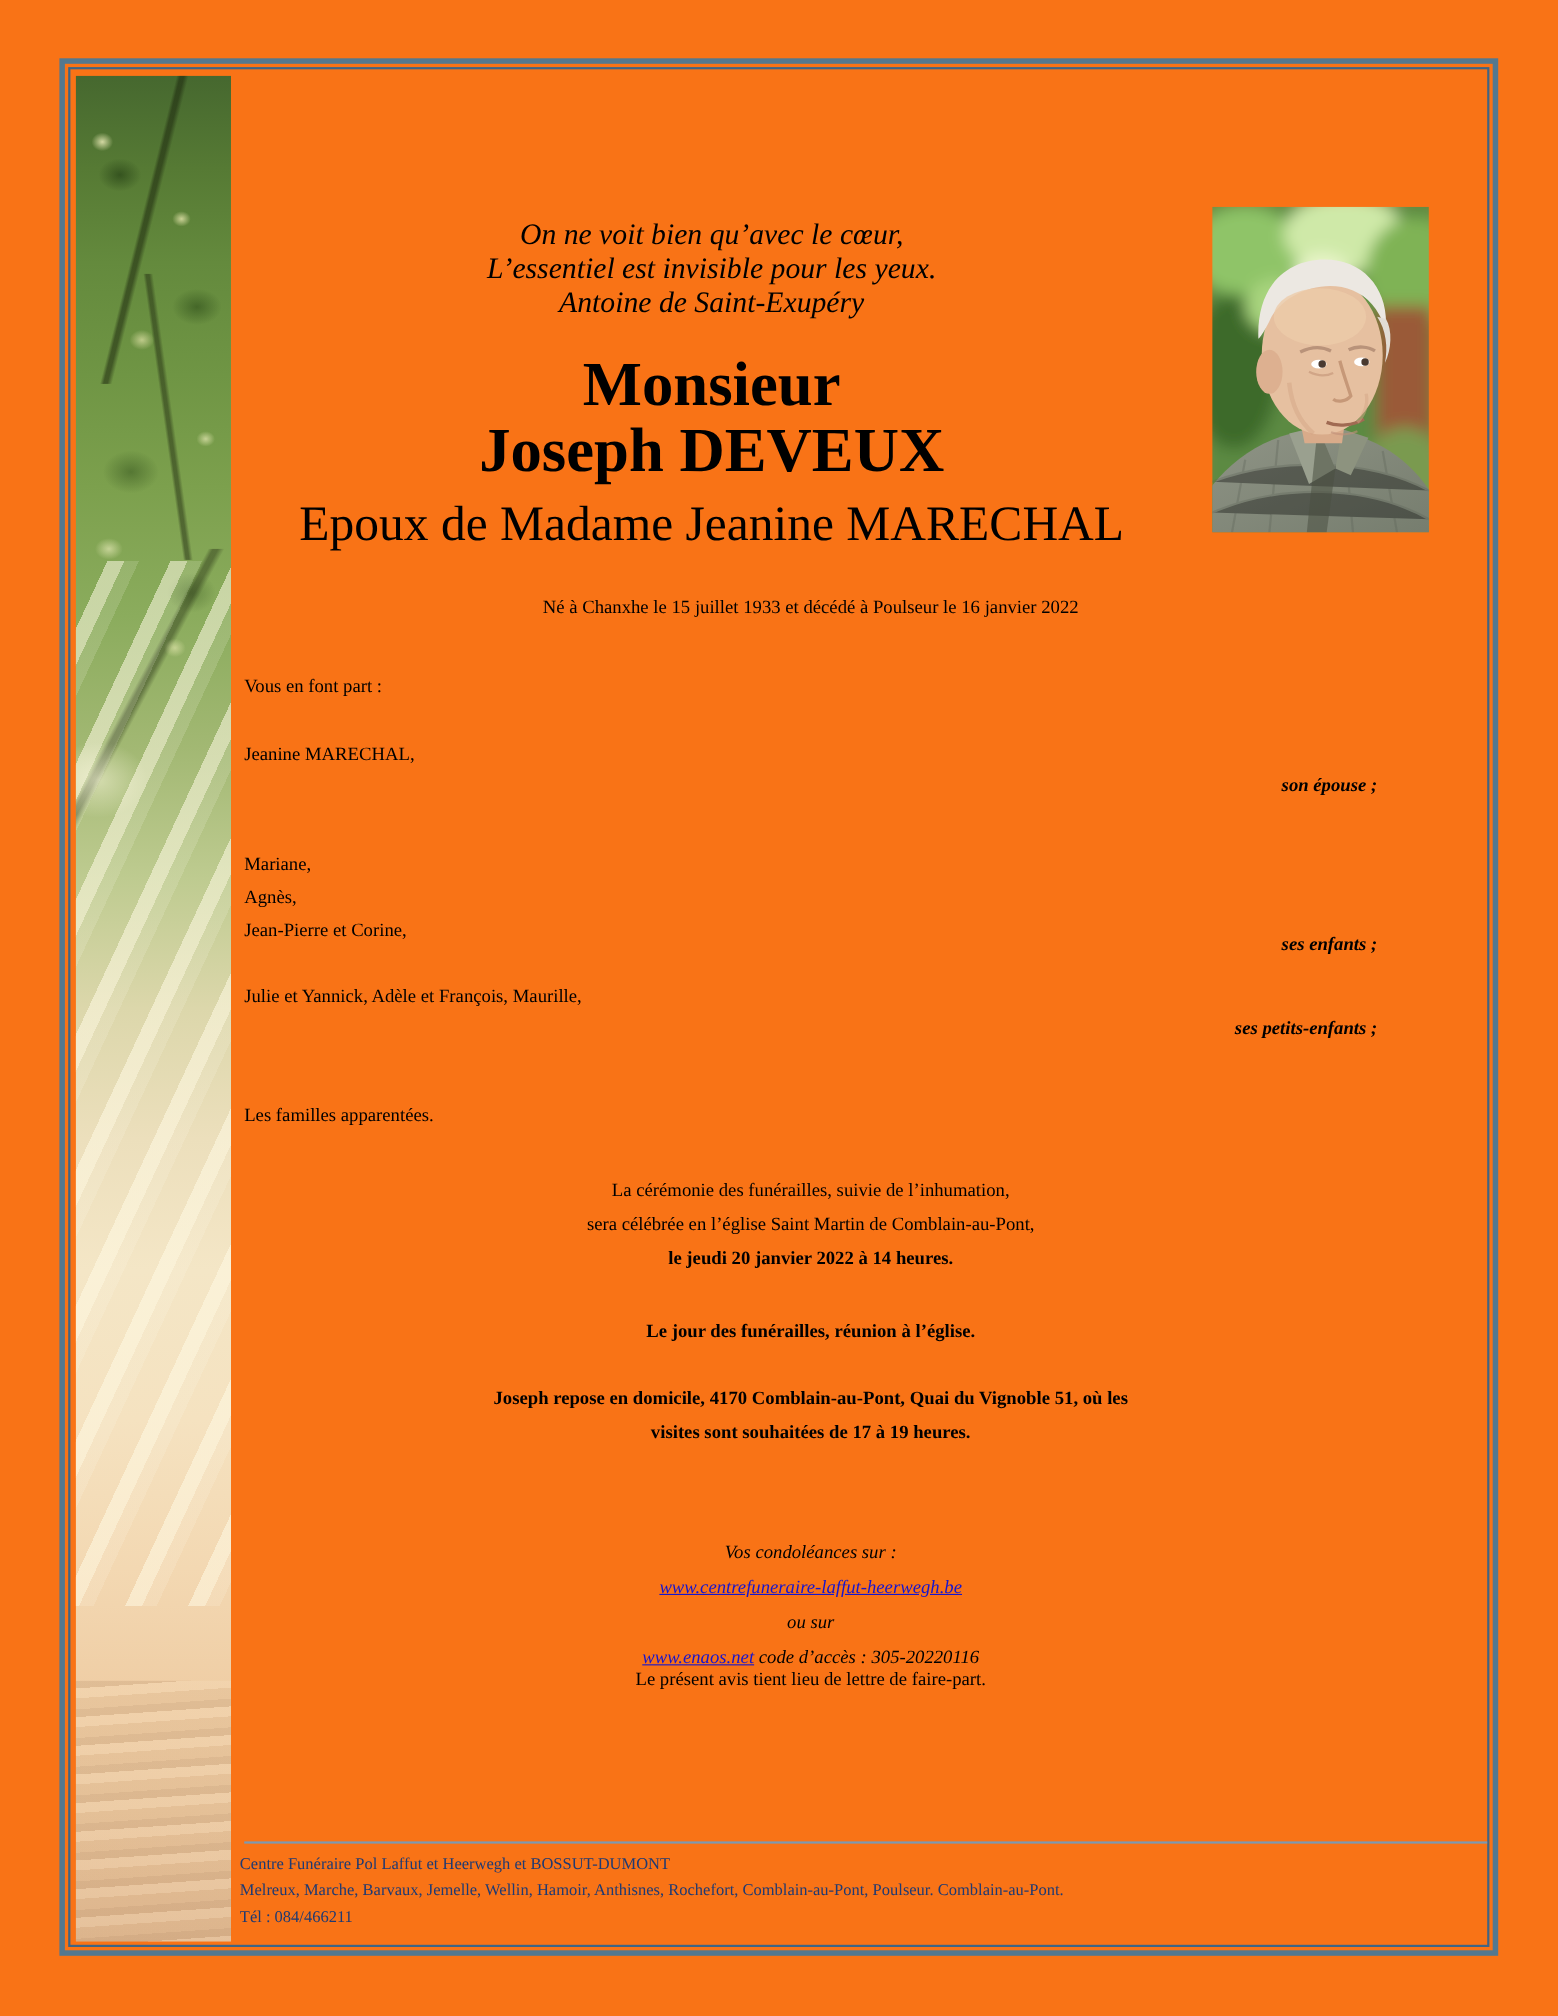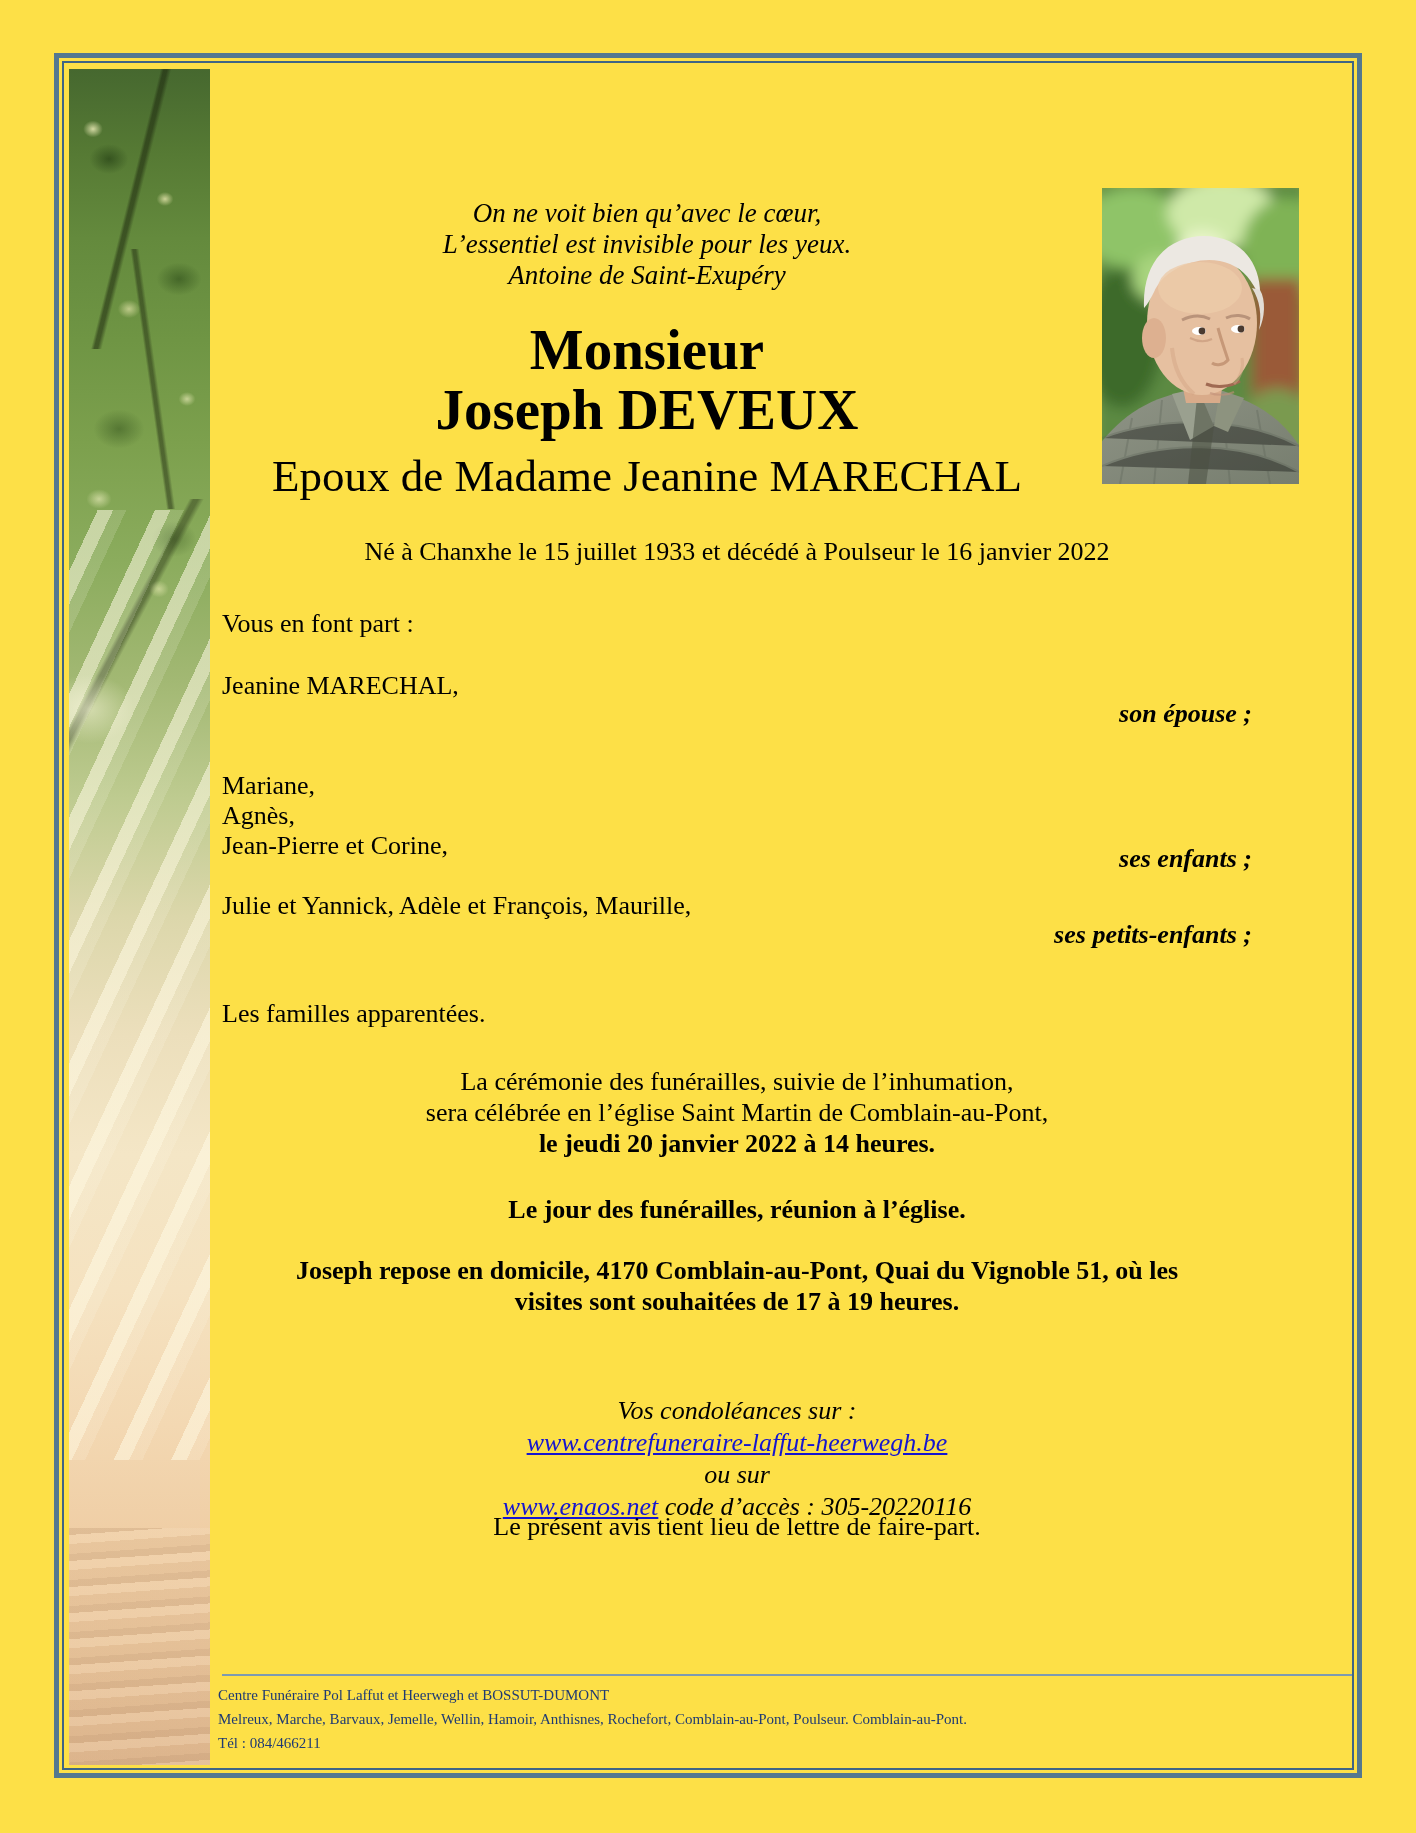--- a/index.html
+++ b/index.html
@@ -1,21 +1,21 @@
 <!DOCTYPE html>
 <html><head>
 <meta charset="utf-8">
 <style>
   * { margin: 0; padding: 0; box-sizing: border-box; }
   html, body { background: #ffffff; }
   .page {
     position: relative;
     width: 1416px;
     height: 1833px;
-    background: #fde047;
+    background: #f97316;
     font-family: "Liberation Serif", "DejaVu Serif", serif;
     color: #000000;
     overflow: hidden;
   }
   
   .frame {
     position: absolute;
     left: 54px; top: 53px;
     width: 1308px; height: 1725px;
     border: 5px solid #54788f;
@@ -76,21 +76,21 @@
   
   .portrait {
     position: absolute;
     left: 1102px; top: 188px;
     width: 197px; height: 296px;
     overflow: hidden;
   }
   .portrait svg { display: block; }
 
   
-  .tb { position: absolute; left: 222px; width: 1030px; font-size: 26px; line-height: 30px; }
+  .tb { position: absolute; left: 222px; width: 1030px; font-size: 17px; line-height: 30px; }
   .header-col { width: 850px; text-align: center; }
   .centered { text-align: center; }
   .right-label { text-align: right; font-weight: bold; font-style: italic; }
   .quote { font-style: italic; font-size: 27px; line-height: 31px; }
   .big-title { font-weight: bold; font-size: 57px; line-height: 60px; }
   .epoux { font-size: 45px; line-height: 40px; }
   .bold { font-weight: bold; }
   .cond { font-style: italic; line-height: 32px; margin-top: 44px; }
   a.doclink {
     color: #1515d0;

